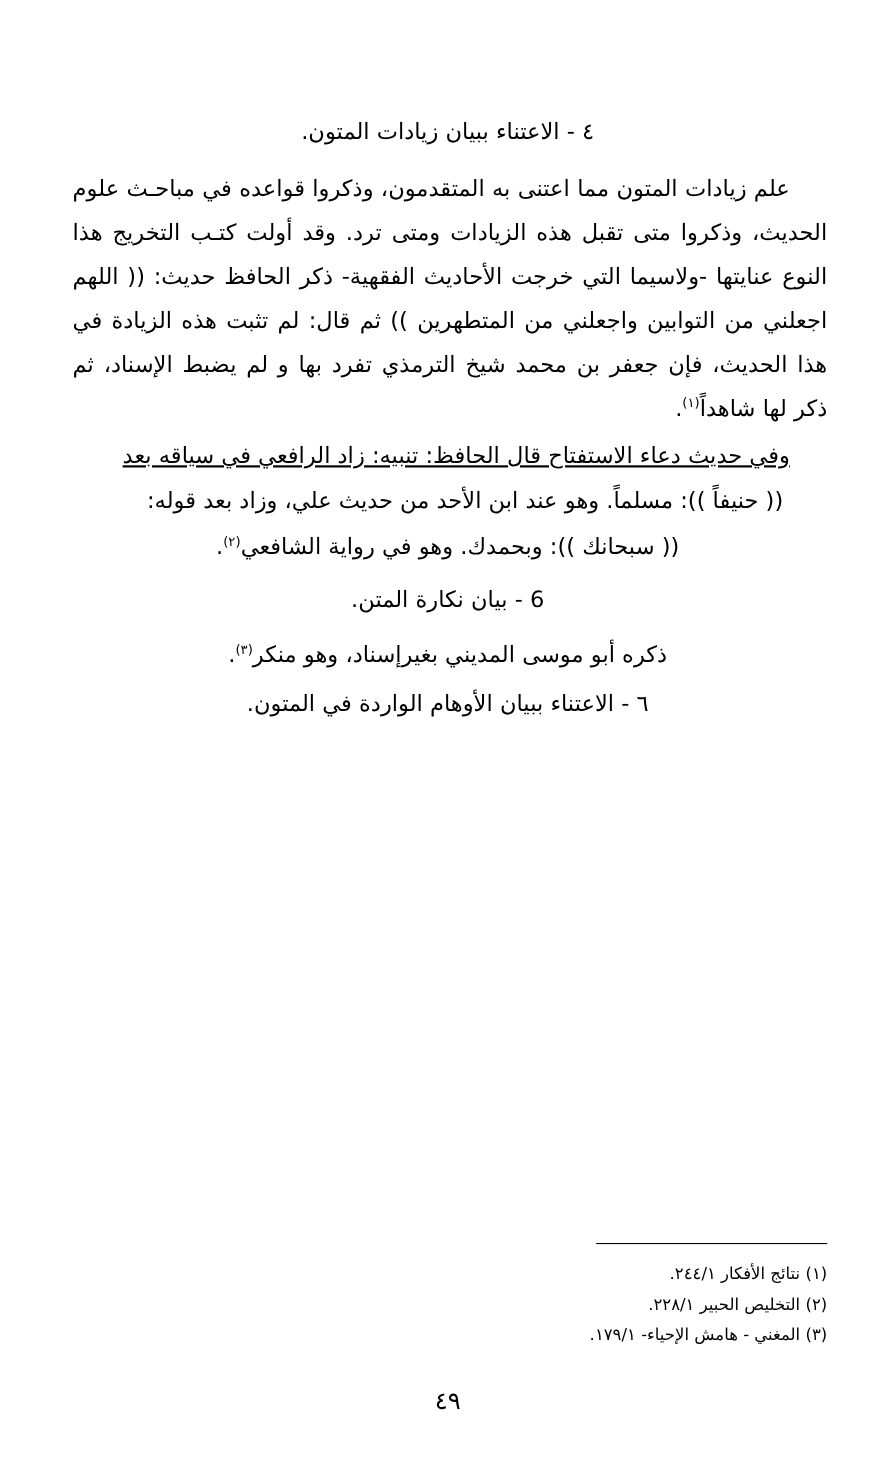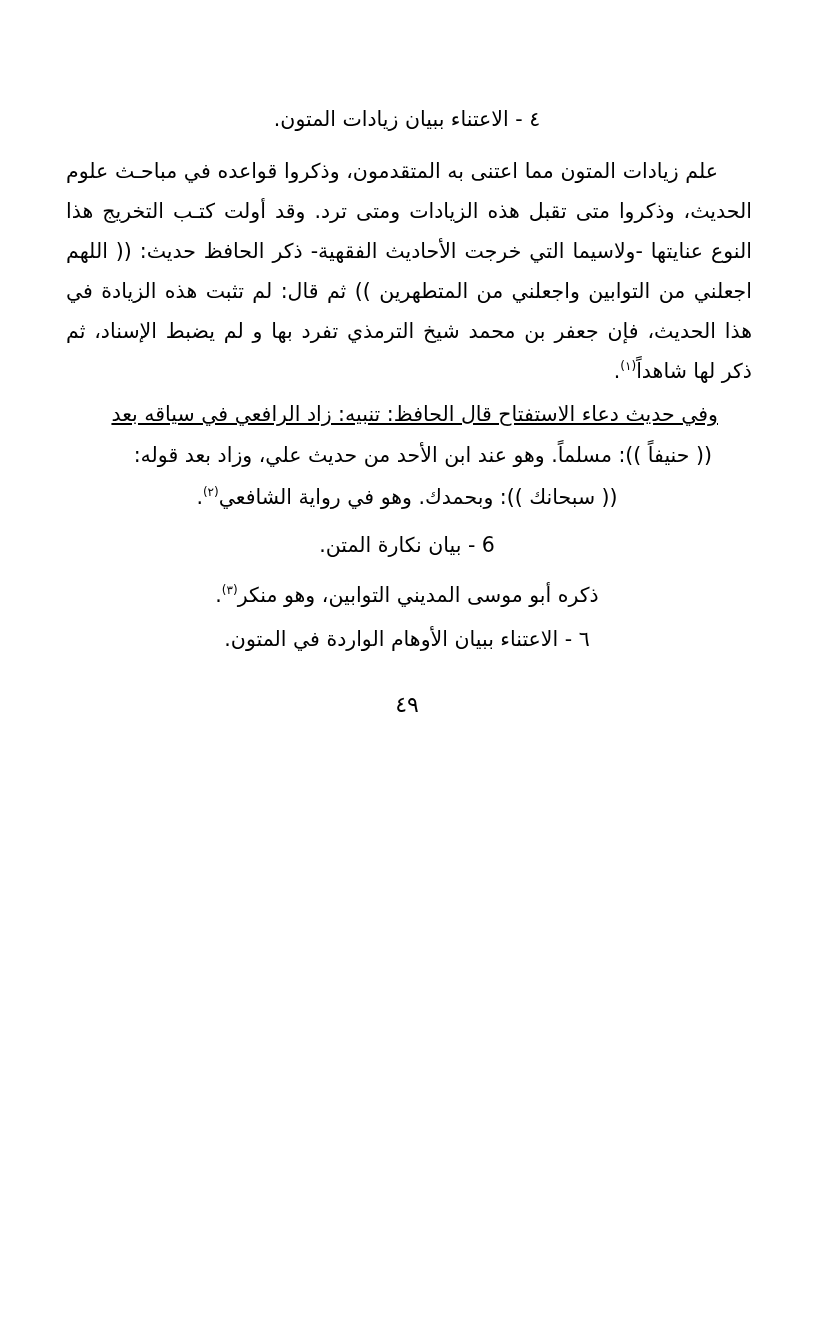--- a/index.html
+++ b/index.html
@@ -114,24 +114,30 @@
     <div class="spacer-small"></div>
 
     <p class="numbered">6 - بيان نكارة المتن.</p>
 
     <div class="spacer-tiny"></div>
 
 
     <div class="spacer-tiny"></div>
 
 
-    <p class="center-line"><span>ذكره أبو موسى المديني التوابين، وهو منكر</span><sup class="fn">(٣)</sup><span>.</span></p>
+    <p class="center-line"><span>ذكره أبو موسى المديني بغيرإسناد، وهو منكر</span><sup class="fn">(٣)</sup><span>.</span></p>
 
     <div class="spacer-tiny"></div>
 
     <p class="numbered">٦ - الاعتناء ببيان الأوهام الواردة في المتون.</p>
 
   </div>
 
+  <div class="footnote-area">
+    <hr class="fn-rule">
+    <p class="fn-line"><span>(١)</span> <span>نتائج الأفكار ٢٤٤/١.</span></p>
+    <p class="fn-line"><span>(٢)</span> <span>التخليص الحبير ٢٢٨/١.</span></p>
+    <p class="fn-line"><span>(٣)</span> <span>المغني - هامش الإحياء- ١٧٩/١.</span></p>
+  </div>
 
   <div class="page-number">٤٩</div>
 
 </div>
 
 </body></html>

